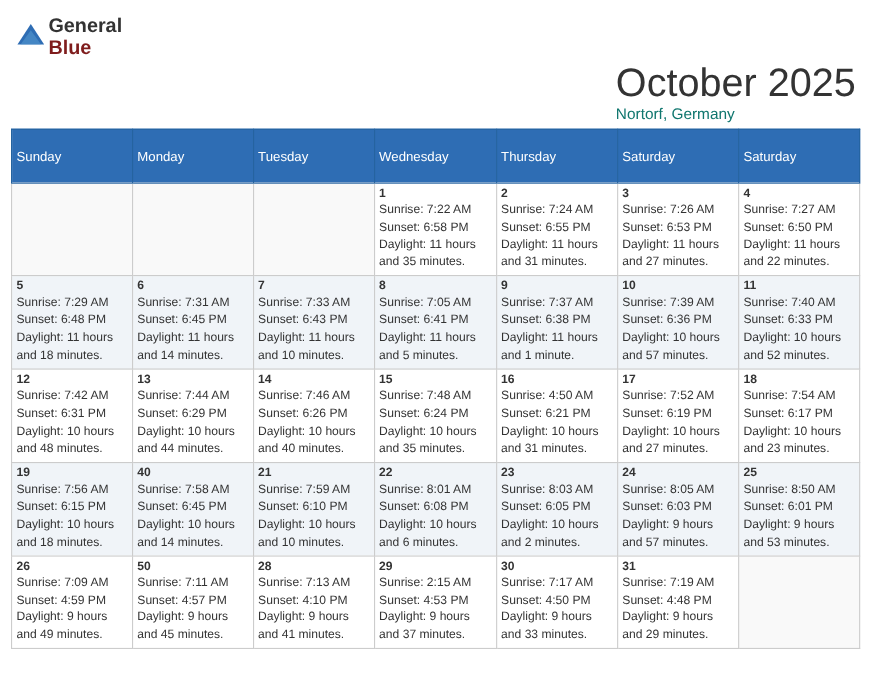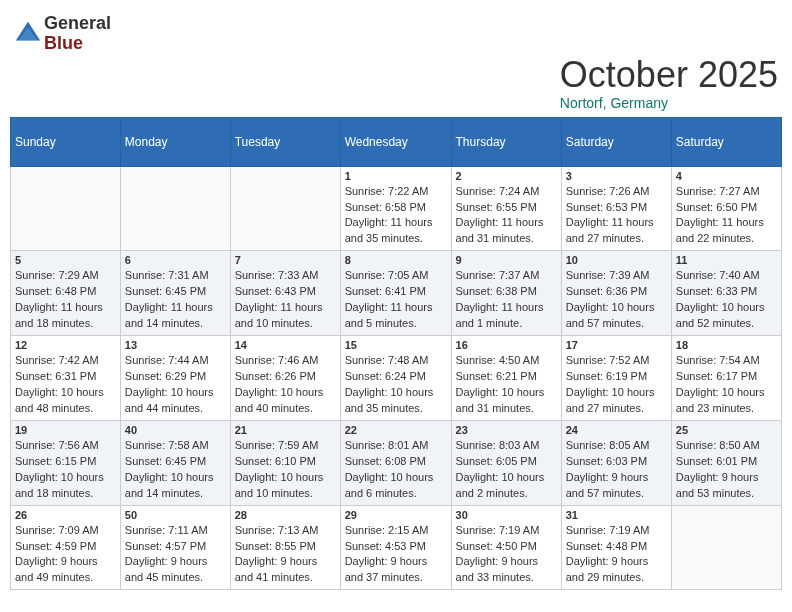--- a/index.html
+++ b/index.html
@@ -338,34 +338,34 @@
           <td>
             <span class="day-number">50</span>
             <div class="day-info">Sunrise: 7:11 AM
 Sunset: 4:57 PM
 Daylight: 9 hours
 and 45 minutes.</div>
           </td>
           <td>
             <span class="day-number">28</span>
             <div class="day-info">Sunrise: 7:13 AM
-Sunset: 8:55 PM
+Sunset: 4:10 PM
 Daylight: 9 hours
 and 41 minutes.</div>
           </td>
           <td>
             <span class="day-number">29</span>
             <div class="day-info">Sunrise: 2:15 AM
 Sunset: 4:53 PM
 Daylight: 9 hours
 and 37 minutes.</div>
           </td>
           <td>
             <span class="day-number">30</span>
-            <div class="day-info">Sunrise: 7:19 AM
+            <div class="day-info">Sunrise: 7:17 AM
 Sunset: 4:50 PM
 Daylight: 9 hours
 and 33 minutes.</div>
           </td>
           <td>
             <span class="day-number">31</span>
             <div class="day-info">Sunrise: 7:19 AM
 Sunset: 4:48 PM
 Daylight: 9 hours
 and 29 minutes.</div>

